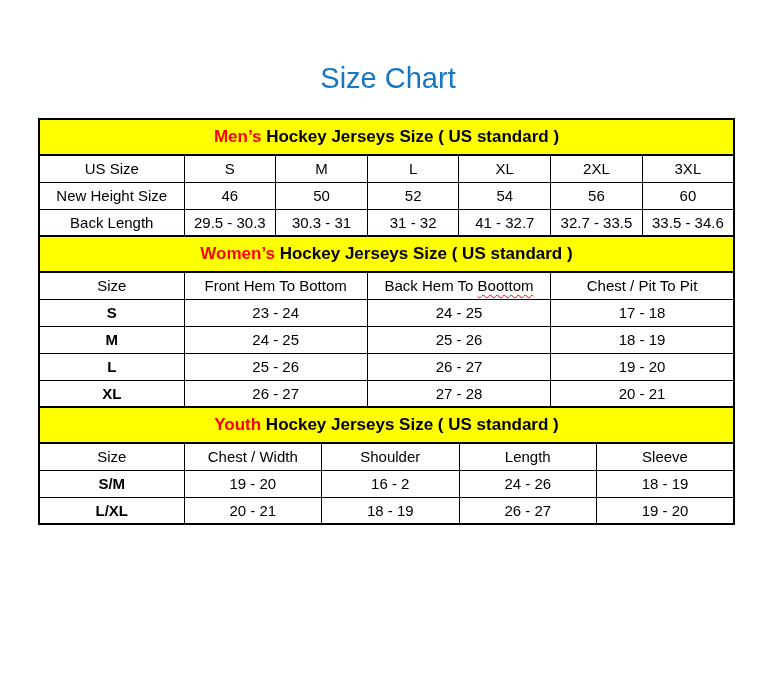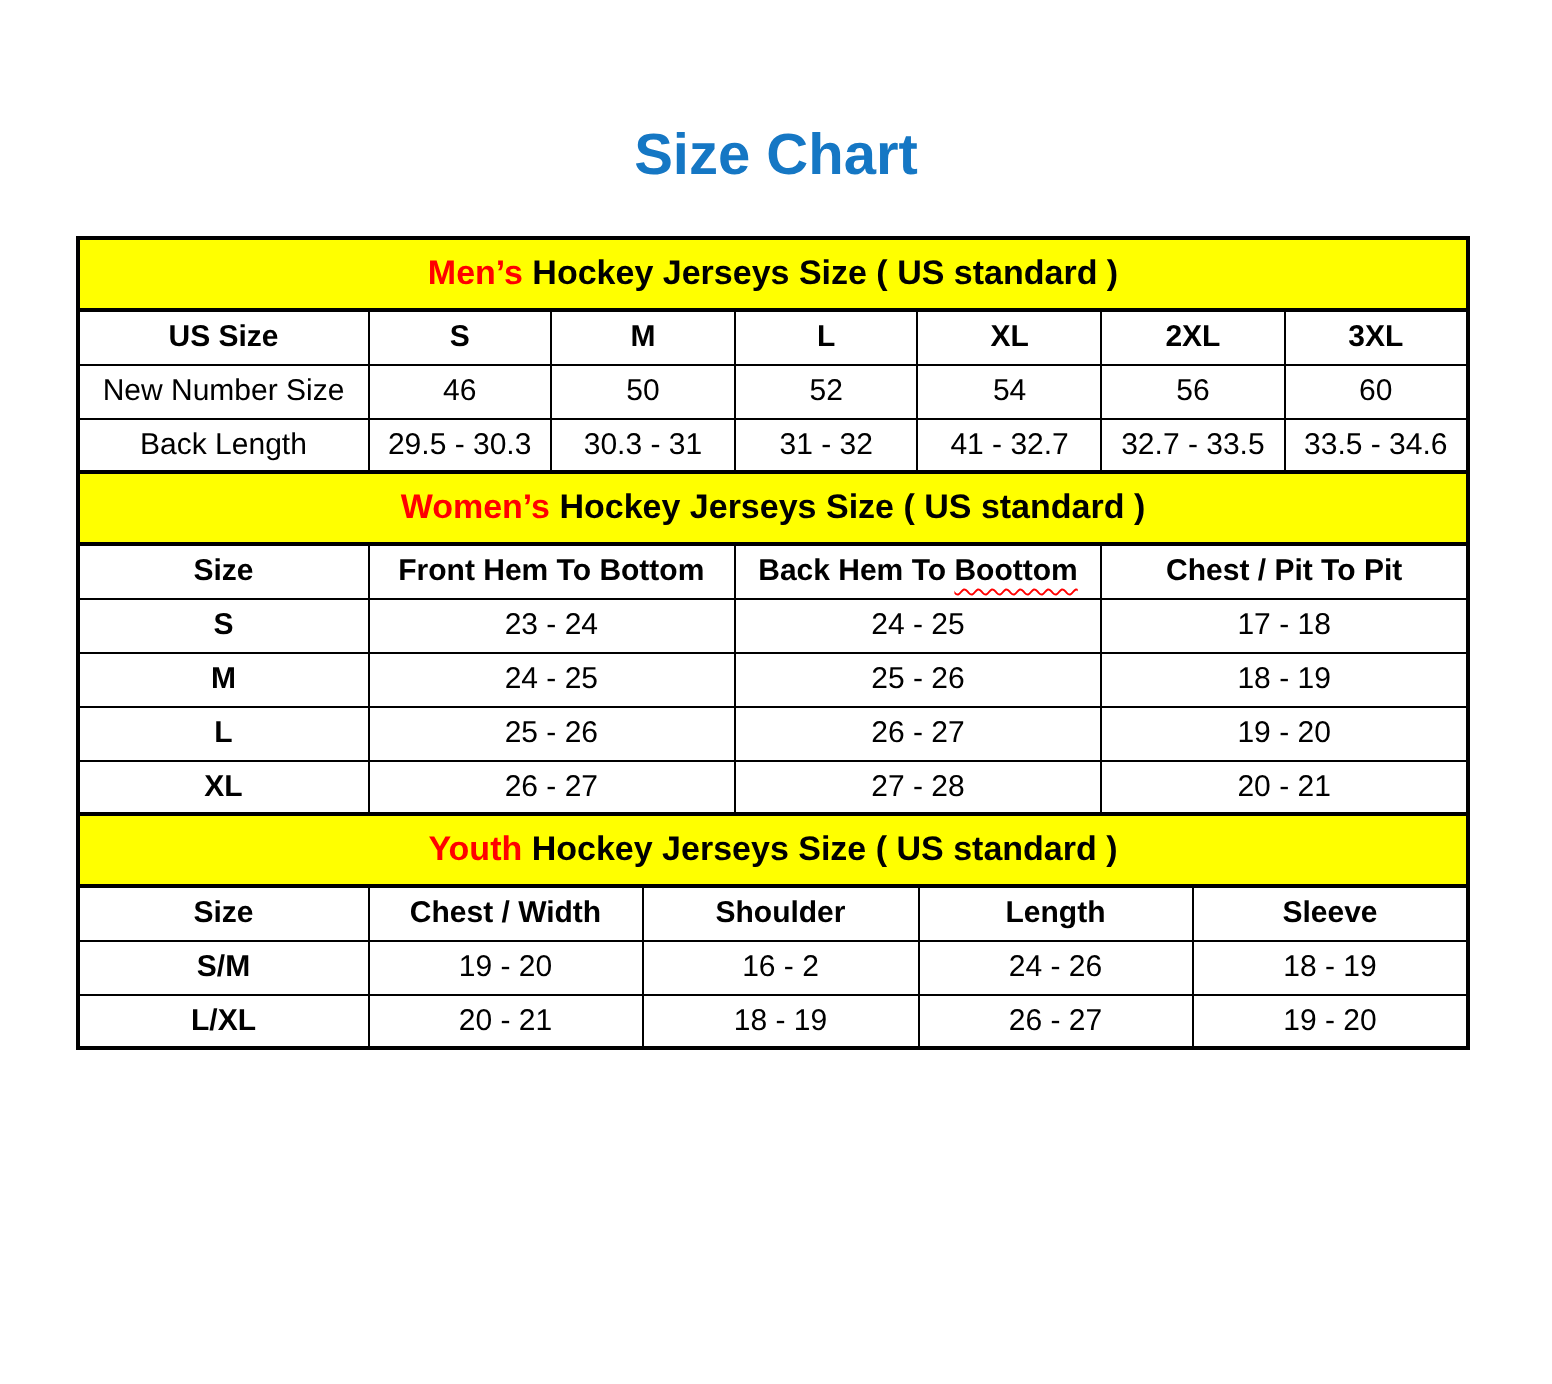--- a/index.html
+++ b/index.html
@@ -9,41 +9,41 @@
     --line-black:#000000;
   }
   *{box-sizing:border-box;}
   html,body{margin:0;padding:0;}
   body{
     width:776px;height:692px;background:#ffffff;overflow:hidden;
     font-family:"Liberation Sans", sans-serif;color:#000;
   }
   .page-title{
     margin:60px 0 0 0;text-align:center;
-    font-size:29px;line-height:36px;font-weight:bold;color:var(--title-blue);
+    font-size:29px;line-height:36px;font-weight:normal;color:var(--title-blue);
   }
   .chart-wrap{width:697px;margin:22px 0 0 38px;}
   table{
     border-collapse:collapse;table-layout:fixed;width:697px;
     border:2px solid var(--line-black);
     padding-left:24px;
   }
   table + table{margin-top:-2px;}
   td,th{
     border:1px solid var(--line-black);
     text-align:center;vertical-align:middle;
     font-size:15px;padding:1px 2px;height:27px;
     overflow:hidden;white-space:nowrap;
   }
   tr.band td{
     background:var(--band-yellow);
     border:2px solid var(--line-black);
     font-size:17px;font-weight:bold;height:36px;
   }
-  tr.head th{font-weight:bold;}
+  tr.head th{font-weight:normal;}
   td.row-label{font-weight:normal;}
   td.row-label-bold{font-weight:bold;}
   .hl{color:var(--accent-red);}
   .misspelled{
     text-decoration-line:underline;
     text-decoration-style:wavy;
     text-decoration-color:var(--accent-red);
     text-decoration-thickness:1px;
     text-underline-offset:3px;
   }
@@ -67,21 +67,21 @@
     <tr class="head">
       <th>US Size</th>
       <th>S</th>
       <th>M</th>
       <th>L</th>
       <th>XL</th>
       <th>2XL</th>
       <th>3XL</th>
     </tr>
     <tr>
-      <td class="row-label">New Number Size</td>
+      <td class="row-label">New Height Size</td>
       <td>46</td>
       <td>50</td>
       <td>52</td>
       <td>54</td>
       <td>56</td>
       <td>60</td>
     </tr>
     <tr>
       <td class="row-label">Back Length</td>
       <td>29.5 - 30.3</td>

